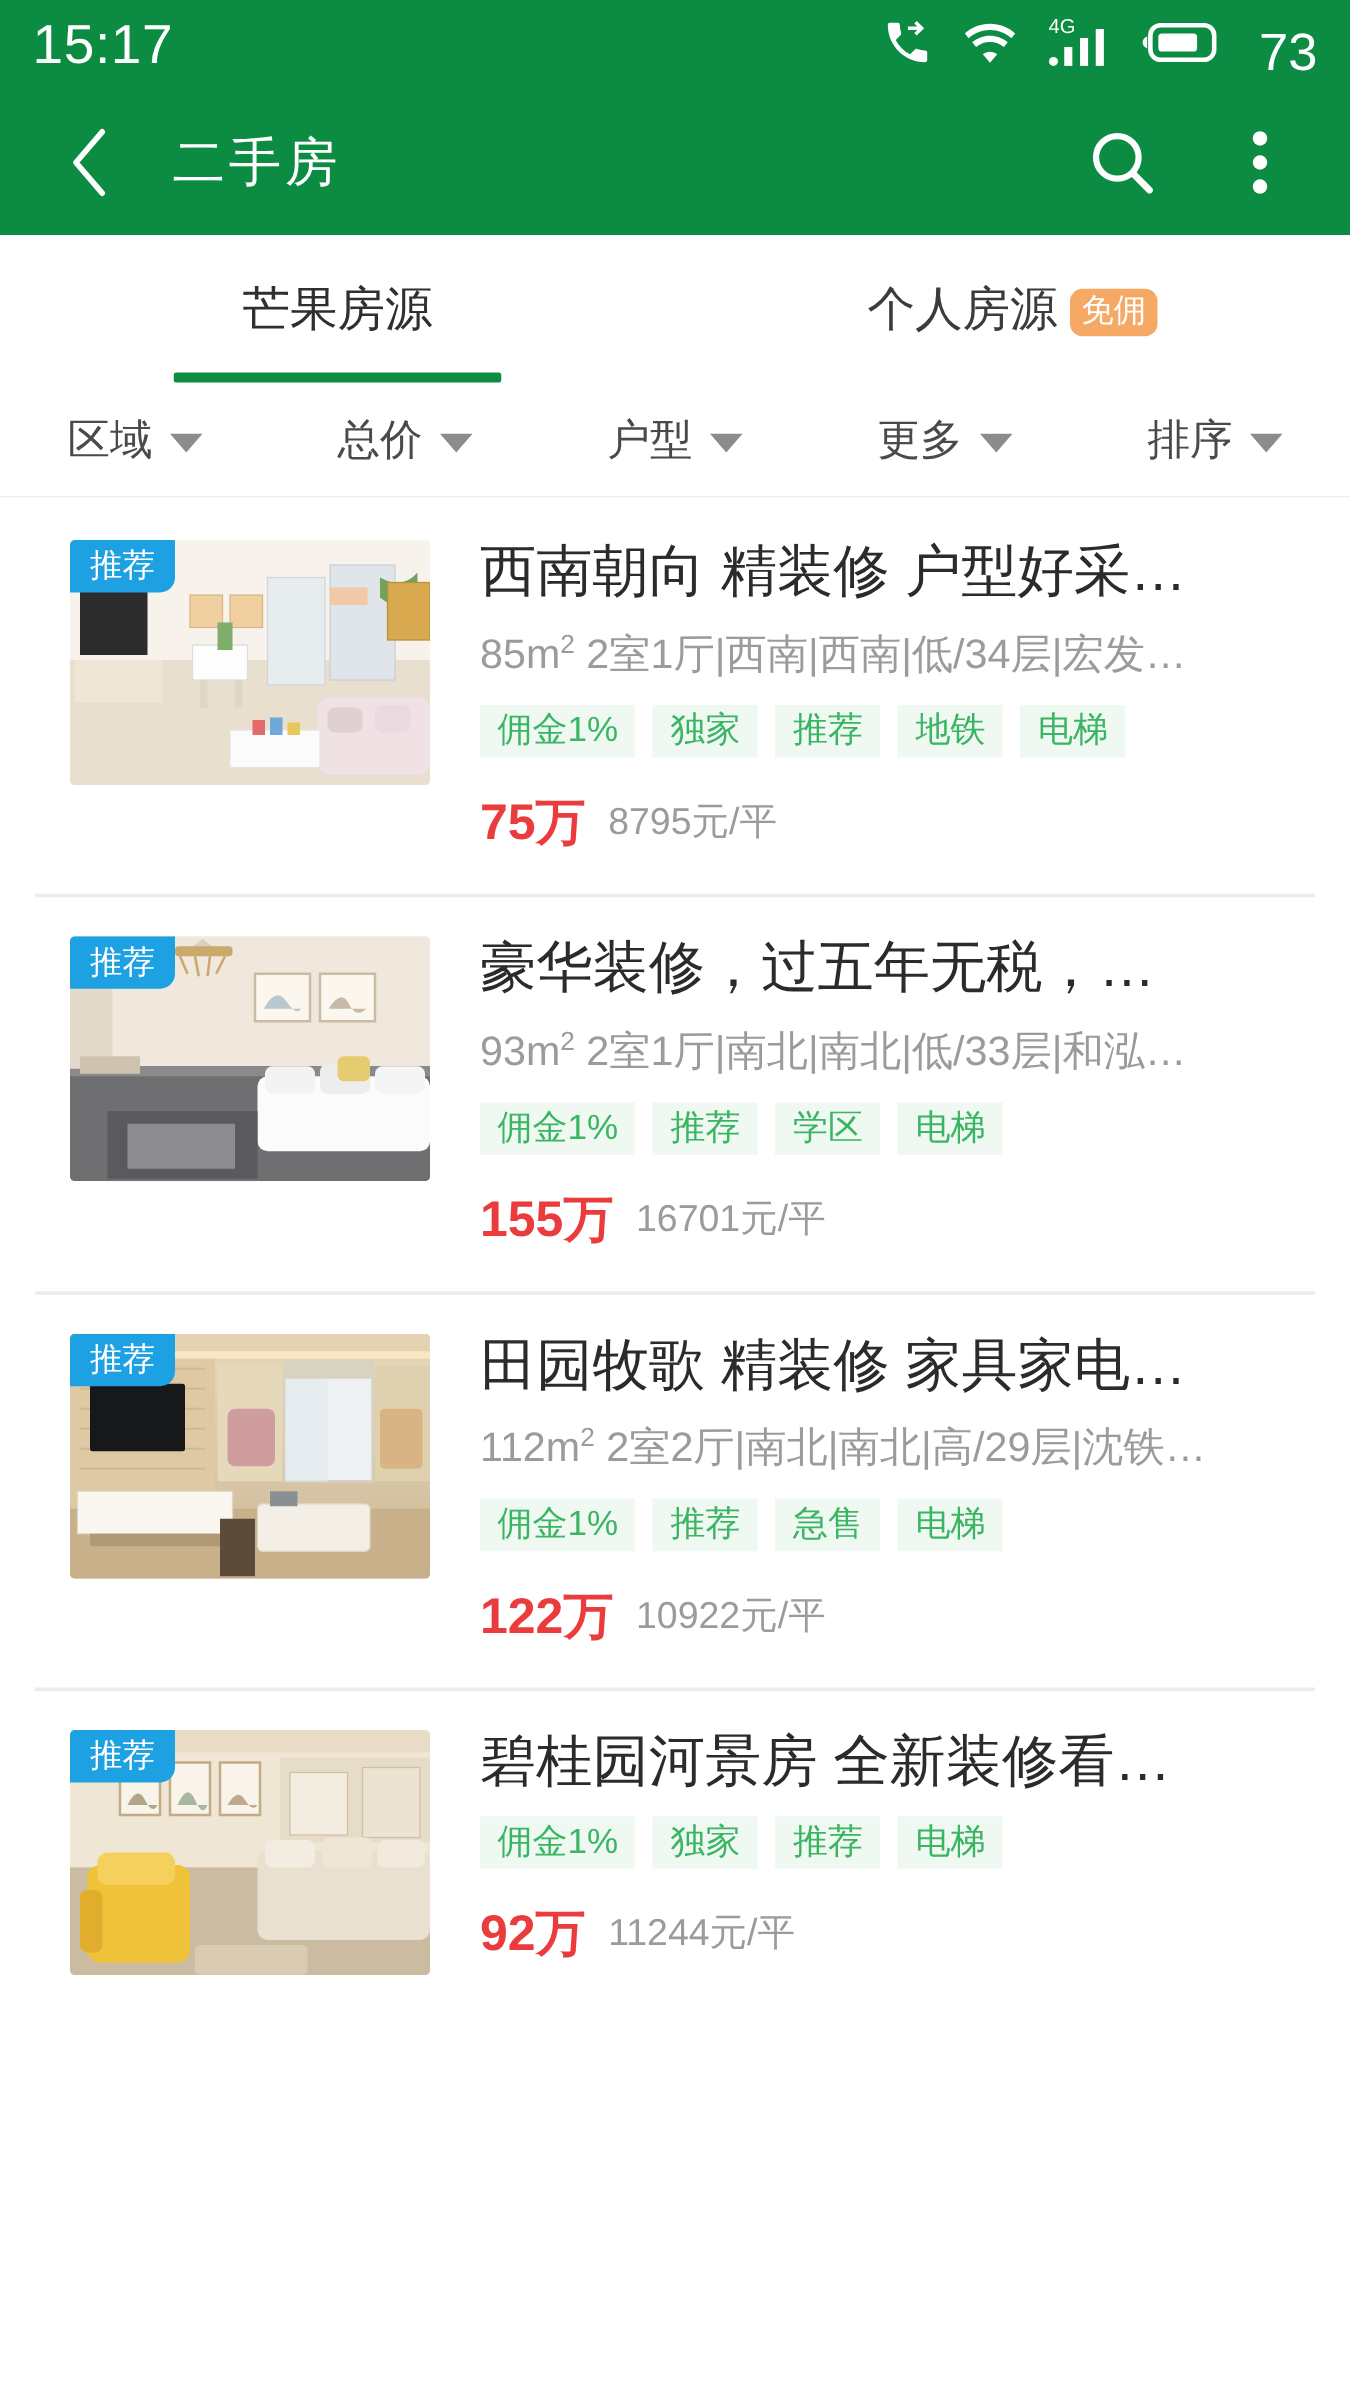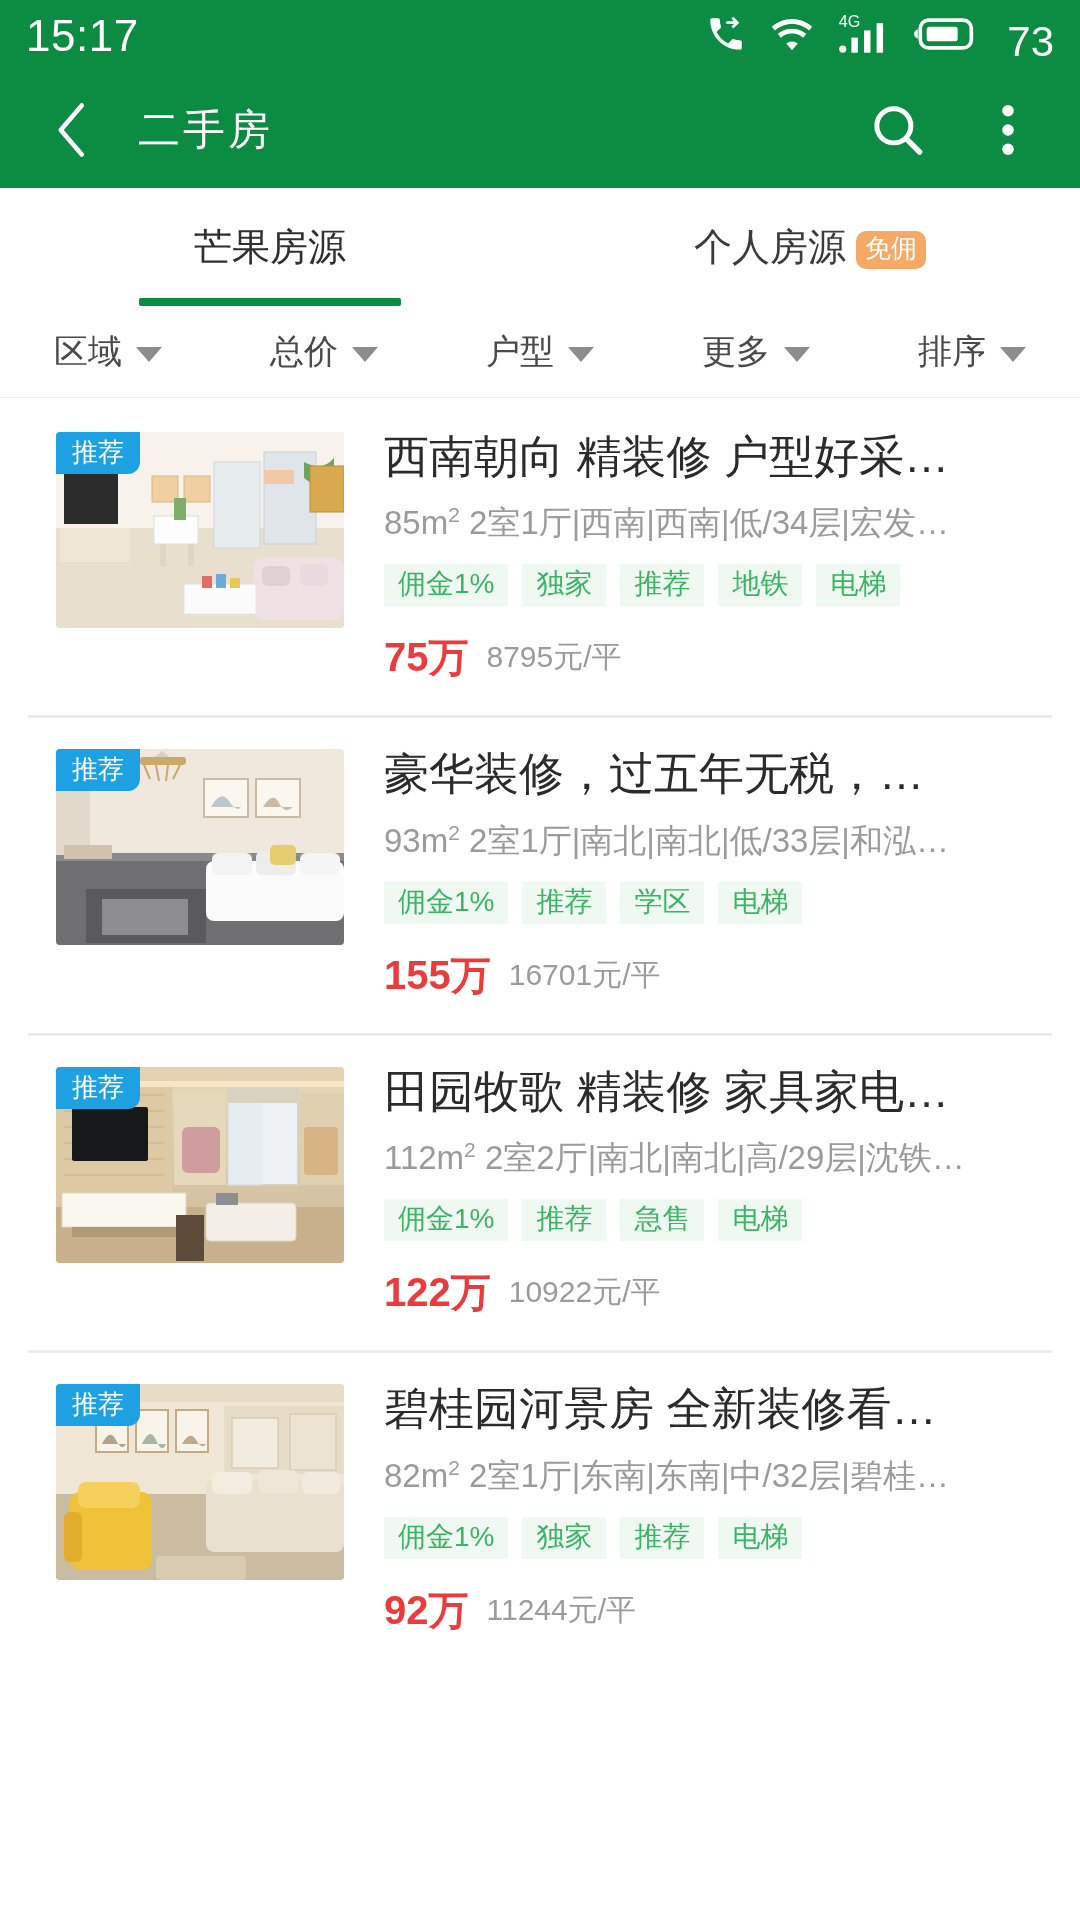--- a/index.html
+++ b/index.html
@@ -376,21 +376,20 @@
    <rect x="246" y="88" width="38" height="22" rx="6" fill="#f2ebdd"></rect>
    <rect x="14" y="108" width="82" height="78" rx="10" fill="#f0c23a"></rect>
    <rect x="22" y="98" width="62" height="26" rx="8" fill="#f6d05c"></rect>
    <rect x="8" y="128" width="18" height="50" rx="6" fill="#e0ad2c"></rect>
    <rect x="100" y="172" width="90" height="24" rx="4" fill="#d9cbb2"></rect>
         </svg>
        <span class="rec-badge">推荐</span>
      </div>
      <div class="info">
        <div class="title">碧桂园河景房 全新装修看…</div>
-       <div class="sub">82m<sup>2</sup> 2室1厅|东南|东南|中/32层|碧桂…</div>
        <div class="tags">
           <span class="tag">佣金1%</span>
           <span class="tag">独家</span>
           <span class="tag">推荐</span>
           <span class="tag">电梯</span>
         </div>
        <div class="price-row">
          <span class="price-total">92万</span>
          <span class="price-unit">11244元/平</span>
        </div>

